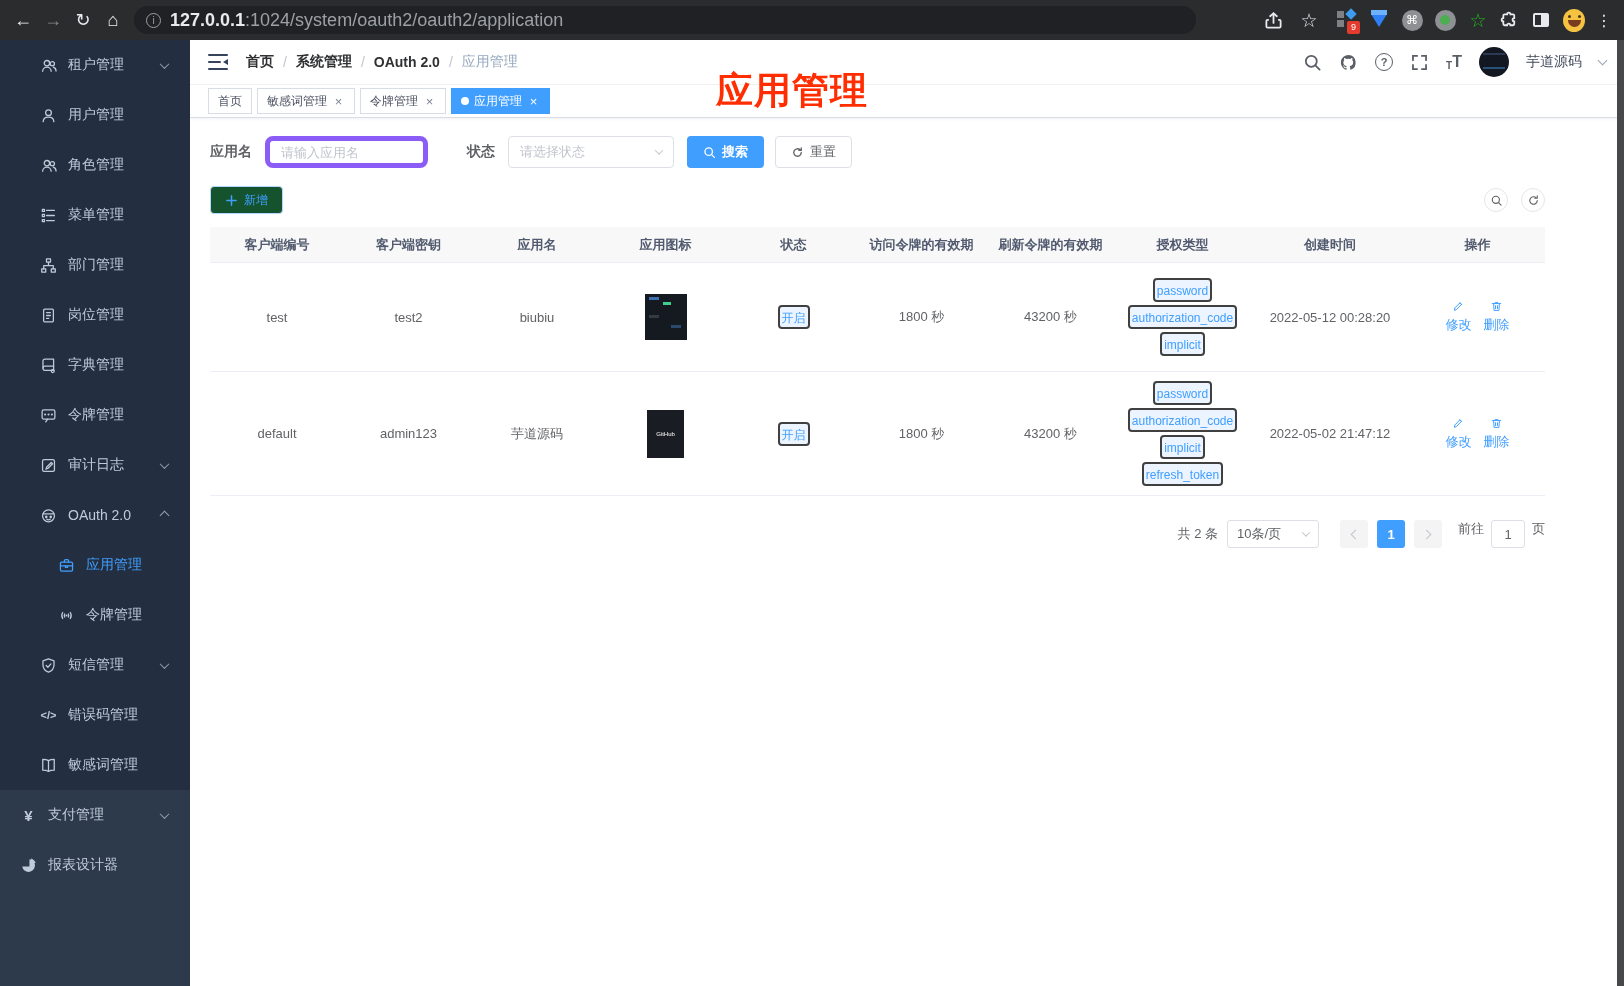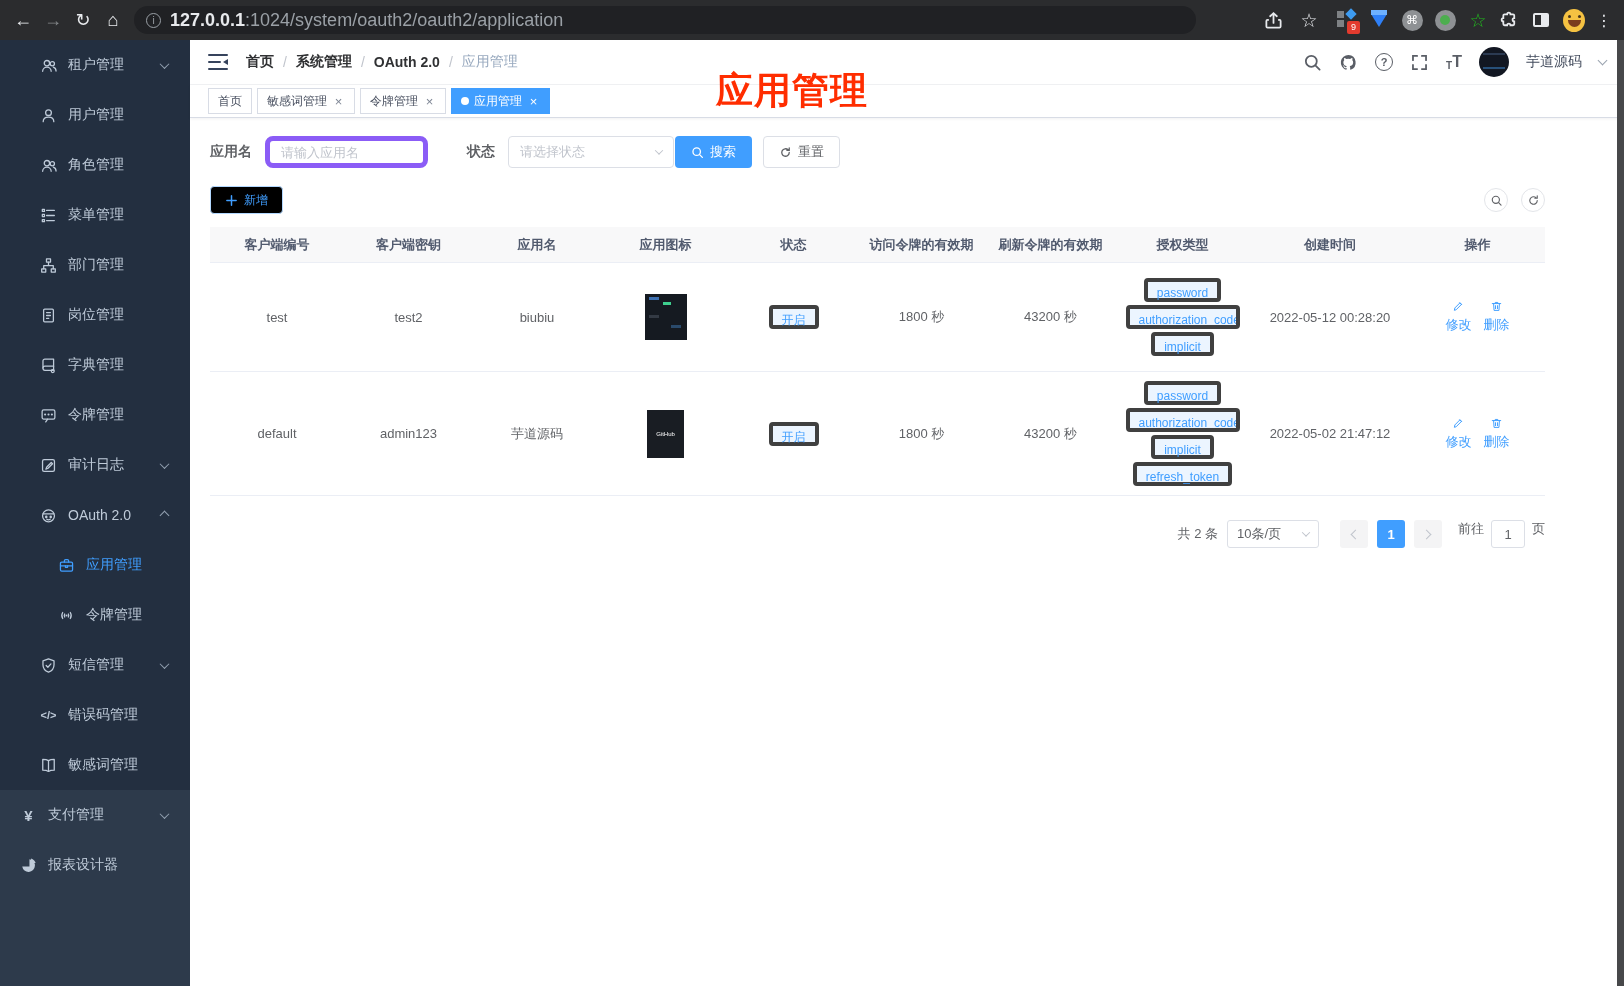--- a/index.html
+++ b/index.html
@@ -101,40 +101,40 @@
   .inputbox { width:163px; height:32px; border:5px solid #8b5cf6; border-radius:8px; display:flex; align-items:center;
               padding:0 11px; cursor:text; background:#fff; }
   .inputbox input { border:none; outline:none; width:100%; font-size:13px; color:#606266; font-family:inherit; }
   .inputbox input::placeholder { color:#c0c4cc; }
   .selectbox { width:166px; height:32px; border:1px solid #dcdfe6; border-radius:4px; display:flex; align-items:center;
                padding:0 11px; cursor:pointer; background:#fff; justify-content:space-between; }
   .selectbox .ph { font-size:13px; color:#c0c4cc; }
   .sp38 { width:39px; }
   .btn { height:32px; border-radius:4px; font-size:13px; display:inline-flex; align-items:center; gap:6px;
          padding:0 15px; cursor:pointer; border:1px solid transparent; font-family:inherit; }
-  .btn.primary { background:#409eff; color:#fff; margin-left:1px; }
+  .btn.primary { background:#409eff; color:#fff; margin-left:13px;font-weight:bold; }
   .btn.plain { background:#fff; color:#606266; border-color:#dcdfe6; margin-left:11px;align-items:center; }
   .btn .bsvg { width:13px; height:13px; stroke:currentColor; fill:none; stroke-width:1.6; stroke-linecap:round; }
 
   .toolbar { display:flex; align-items:center; margin-top:18px; padding-right:79px; }
-  .btn.add { height:28px; background:#000000; border-color:#b3d8ff; color:#409eff; padding:0 14px; font-size:12px; }
+  .btn.add { height:28px; background:#14532d; border-color:#b3d8ff; color:#409eff; padding:0 14px; font-size:12px; }
   .tool-circles { margin-left:auto; display:flex; gap:13px; }
   .circ-btn { width:24px; height:24px; border-radius:50%; border:1px solid #e3e5e9; background:#fff; cursor:pointer;
               display:flex; align-items:center; justify-content:center; }
   .circ-btn svg { width:13px; height:13px; stroke:#606266; fill:none; stroke-width:1.4; stroke-linecap:round; }
 
   
   .table { width:1335px; margin-top:13px; font-size:13px; color:#606266; }
   .thead, .trow { display:flex; align-items:center; border-bottom:1px solid #ebeef5; }
   .thead { height:36px; background:#f8f8f9; color:#515a6e; font-weight:700; }
   .cell { text-align:center; display:flex; align-items:center; justify-content:center; flex-direction:column; gap:3px; }
   .c1{width:134px} .c2{width:129px} .c3{width:128px} .c4{width:129px} .c5{width:127px}
   .c6{width:129px} .c7{width:129px} .c8{width:135px} .c9{width:160px} .c10{width:135px}
   .trow.r1 { height:109px; } .trow.r2 { height:124px; }
-  .tag { height:24px; line-height:22px; padding:0 9px; background:#ecf5ff; border:4px solid #404040; border-radius:4px;
+  .tag { height:24px; line-height:22px; padding:0 2px; background:#ecf5ff; border:2px solid #404040; border-radius:4px;
          color:#409eff; font-size:12px; white-space:nowrap; }
   .tag.clip { max-width:114px; overflow:hidden; }
   .shot1 { width:42px; height:46px; background:#151a21; position:relative; }
   .shot1::before { content:""; position:absolute; left:18px; top:8px; width:8px; height:3px; background:#3ecf8e; }
   .shot1::after { content:""; position:absolute; left:4px; top:3px; width:10px; height:3px; background:#3c6fb0; box-shadow:22px 28px 0 #2a4a6b, 0 18px 0 #333a44; }
   .shot2 { width:37px; height:48px; background:#191d23; color:#fff; font-size:6px; display:flex; align-items:center; justify-content:center; }
   .alink { color:#409eff; display:inline-flex; align-items:center; gap:3px; cursor:pointer;flex-direction:column; }
   .alink svg { width:13px; height:13px; stroke:#409eff; fill:none; stroke-width:1.2; stroke-linecap:round; stroke-linejoin:round; }
   .actions { flex-direction:row !important; gap:12px !important; }
 

